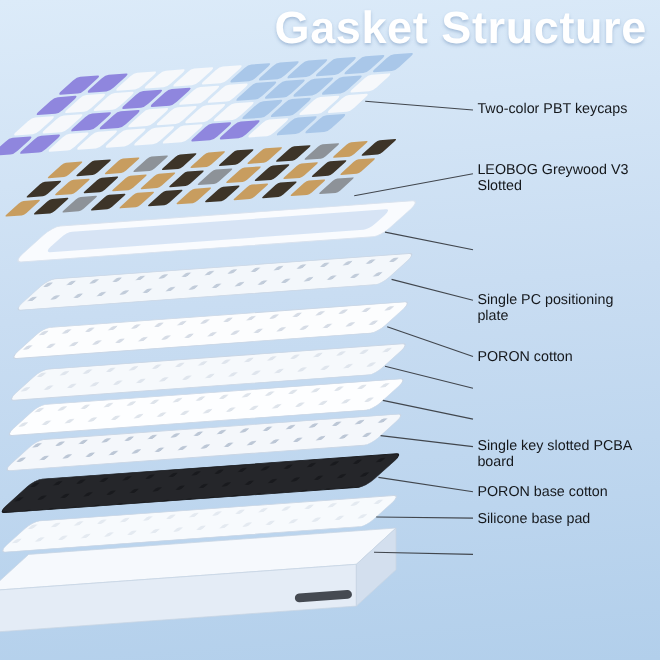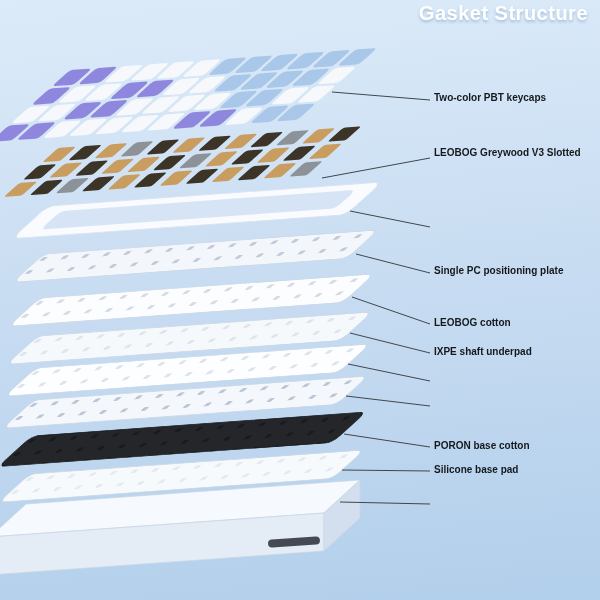--- a/index.html
+++ b/index.html
@@ -4,26 +4,26 @@
 <style>
   html,body{margin:0;padding:0;}
   .stage{
     position:relative;width:600px;height:600px;overflow:hidden;
     background:linear-gradient(175deg,#dcebf9 0%,#c9ddf2 45%,#b2cfeb 100%);
     font-family:"Liberation Sans",sans-serif;
   }
   .stage svg{position:absolute;left:0;top:0;}
   .title{
     position:absolute;top:2px;right:12px;
-    font-size:20px;font-weight:bold;color:#ffffff;letter-spacing:.5px;
+    font-size:41px;font-weight:bold;color:#ffffff;letter-spacing:.5px;
     text-shadow:0 2px 3px rgba(70,110,160,.35);
   }
   .callout{
     position:absolute;left:434px;width:154px;
-    font-size:10px;line-height:1.15;color:#15181c;font-weight:700;
+    font-size:13px;line-height:1.15;color:#15181c;font-weight:400;
   }
   .callout-line{stroke:#41464d;stroke-width:1;}
   .plate-stroke{stroke:#c9d5e4;stroke-width:.7;}
 </style>
 </head>
 <body>
 
 <div class="stage">
 
   <svg width="600" height="600" viewBox="0 0 600 600">
@@ -190,17 +190,17 @@
       <line class="callout-line" x1="342" y1="470" x2="430" y2="471"></line>
       <line class="callout-line" x1="340" y1="502" x2="430" y2="504"></line>
     </g>
   </svg>
 
   <div class="title">Gasket Structure</div>
 
   <div class="callout" style="top:92px">Two-color PBT keycaps</div>
   <div class="callout" style="top:147px">LEOBOG Greywood V3 Slotted</div>
   <div class="callout" style="top:265px">Single PC positioning plate</div>
-  <div class="callout" style="top:317px">LEOBOG cotton</div>
-  <div class="callout" style="top:346px">IXPE shaft underpad</div>
+  <div class="callout" style="top:317px">PORON cotton</div>
+  <div class="callout" style="top:398px">Single key slotted PCBA board</div>
   <div class="callout" style="top:464px">Silicone base pad</div>
   <div class="callout" style="top:440px">PORON base cotton</div>
 </div>
 
 </body></html>

